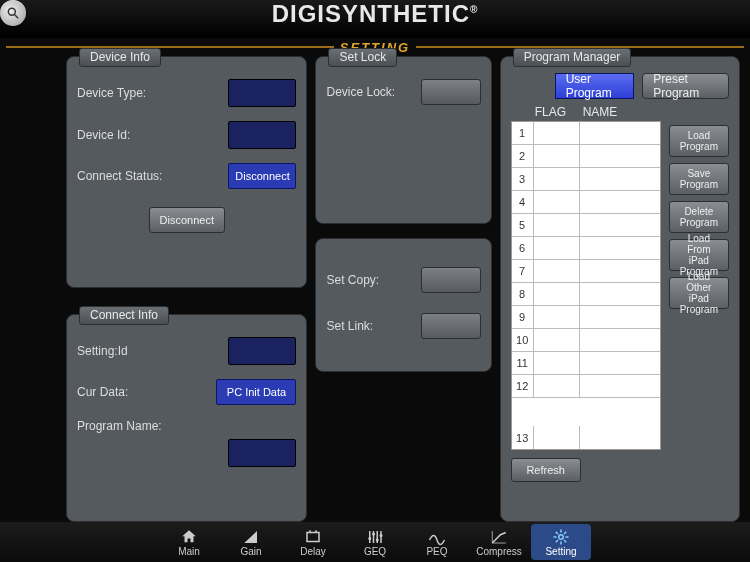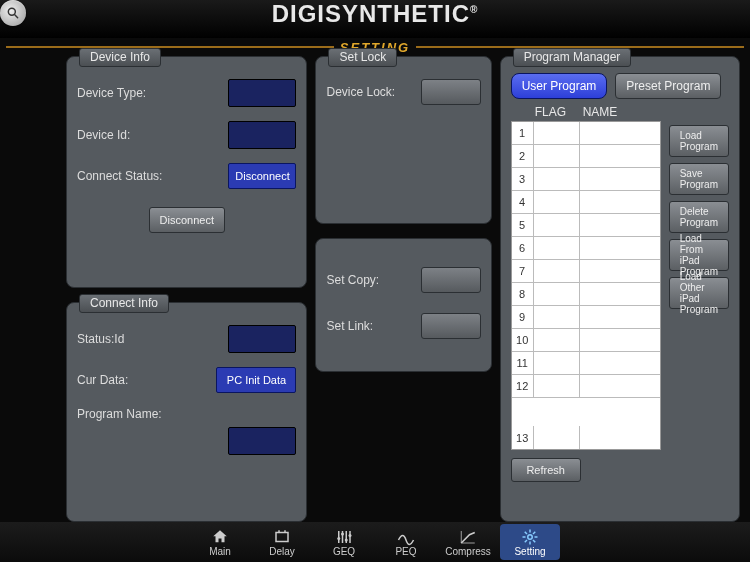--- a/index.html
+++ b/index.html
@@ -59,21 +59,21 @@
   .panel-title{
     position:absolute;
     top:-9px; left:12px;
     background:linear-gradient(#6a6f74,#4b4f53);
     border:1px solid #2b2f33;
     border-radius:3px;
     padding:1px 10px 2px;
     color:#e8e8e8;
     font-size:12px;
   }
-  .col1{width:244px; display:flex; flex-direction:column; gap:14px;}
+  .col1{width:244px; display:flex; flex-direction:column; gap:26px;}
   .col2{width:178px; display:flex; flex-direction:column; gap:14px;}
   .col3{flex:1;}
   .device-info{height:232px;}
   .connect-info{flex:1;}
   .set-lock{height:168px;}
   .set-copy{height:134px;}
   .program-manager{height:100%;}
   .row{display:flex; align-items:center; margin-top:14px; gap:6px;}
   .lbl{color:#ddd; font-size:12px; white-space:nowrap;}
   .valuebox{
@@ -91,24 +91,25 @@
     border-radius:2px;
     color:#fff;
     font-size:11px;
     height:26px;
     display:flex; align-items:center; justify-content:center;
     padding:0 6px;
     cursor:pointer;
   }
   .btn-blue.tab{
     background:linear-gradient(#5a6df0,#2d3fd8);
-    border-radius:8px;
+    border-radius:0;
     height:26px;
     padding:0 10px;
     font-size:12px;
+    margin-left:44px;
   }
   .btn-gray{
     background:linear-gradient(#8a8e93,#5b5f63);
     border:1px solid #2b2f33;
     border-radius:3px;
     color:#eee;
     font-size:11px;
     height:26px;
     display:flex; align-items:center; justify-content:center;
     padding:0 10px;
@@ -137,21 +138,21 @@
     background:#fff;
     width:150px;
     border:1px solid #999;
   }
   .grid-row{display:flex;height:23px;border-bottom:1px solid #bbb;}
   .grid-row:last-child{border-bottom:none;margin-top:28px;}
   .cell-idx{width:22px;border-right:1px solid #bbb;font-size:11px;color:#333;display:flex;align-items:center;justify-content:center;}
   .cell-flag{width:46px;border-right:1px solid #bbb;}
   .cell-name{flex:1;}
   .side-btns{display:flex;flex-direction:column;gap:6px;flex:1;padding-top:4px;}
-  .side-btns .btn-gray{height:32px;font-size:10px;line-height:1.1;text-align:left;}
+  .side-btns .btn-gray{height:32px;font-size:10px;line-height:1.1;text-align:center;}
   .refresh-row{margin-top:8px;}
   .bottombar{
     position:absolute; bottom:0; left:0; right:0;
     height:40px;
     background:linear-gradient(#1c1c1c,#0b0b0b);
     display:flex;
     justify-content:center;
     gap:2px;
     padding:2px 0;
   }
@@ -205,21 +206,21 @@
         <div class="btn-blue" style="width:68px;margin-left:auto;">Disconnect</div>
       </div>
       <div class="row disconnect-row">
         <div class="btn-gray">Disconnect</div>
       </div>
     </div>
 
     <div class="panel connect-info">
       <div class="panel-title">Connect Info</div>
       <div class="row">
-        <span class="lbl">Status:Id</span>
+        <span class="lbl">Setting:Id</span>
         <div class="valuebox"></div>
       </div>
       <div class="row">
         <span class="lbl">Cur Data:</span>
         <div class="btn-blue" style="width:80px;margin-left:auto;">PC Init Data</div>
       </div>
       <div class="row" style="flex-direction:column;align-items:flex-start;gap:6px;">
         <span class="lbl">Program Name:</span>
         <div class="valuebox wide"></div>
       </div>
@@ -340,20 +341,26 @@
   </div>
 
 </div>
 
 <div class="bottombar">
   <div class="navitem">
     <svg viewBox="0 0 24 24">
         <path fill="#ccc" d="M12 3l9 8h-3v8h-4v-5h-4v5H6v-8H3z"></path>
       </svg>
     <span>Main</span>
+  </div>
+  <div class="navitem">
+    <svg viewBox="0 0 24 24">
+        <path fill="#ccc" d="M3 20L20 4v16z"></path>
+      </svg>
+    <span>Gain</span>
   </div>
   <div class="navitem">
     <svg viewBox="0 0 24 24">
         <rect x="4" y="6" width="16" height="12" fill="none" stroke="#ccc" stroke-width="2"></rect>
         <line x1="8" y1="3" x2="8" y2="6" stroke="#ccc" stroke-width="2"></line>
         <line x1="16" y1="3" x2="16" y2="6" stroke="#ccc" stroke-width="2"></line>
       </svg>
     <span>Delay</span>
   </div>
   <div class="navitem">

